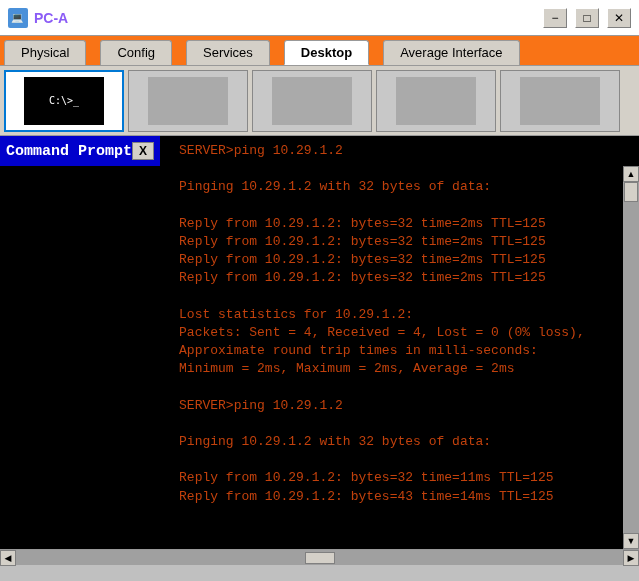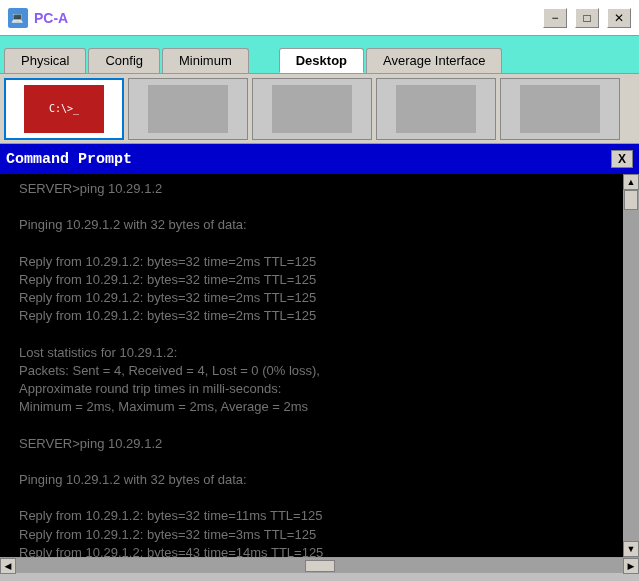--- a/index.html
+++ b/index.html
@@ -53,41 +53,40 @@
       cursor: pointer;
       display: flex;
       align-items: center;
       justify-content: center;
       font-size: 12px;
     }
 
     
     .tab-bar {
       display: flex;
-      background: #5eead4;
+      background: #f97316;
       border-bottom: 1px solid #999;
-      padding: 12px 4px 0;
-      gap: 2px;
+      padding: 4px 4px 0;
+      gap: 14px;
     }
     .tab {
       padding: 4px 16px;
       background: #d4d0c8;
       border: 1px solid #999;
       border-bottom: none;
       cursor: pointer;
       font-size: 13px;
       color: #000;
       border-radius: 3px 3px 0 0;
     }
     .tab.active {
       background: #fff;
       font-weight: bold;
       border-bottom: 1px solid #fff;
       z-index: 1;
-      margin-left: 28px;
     }
 
     
     .icon-row {
       background: #d4d0c8;
       height: 70px;
       display: flex;
       align-items: center;
       padding: 4px;
       gap: 4px;
@@ -109,21 +108,21 @@
       border: 2px solid #0078d4;
     }
 
     
     .cmd-wrapper {
       background: #000;
       margin: 0;
       height: calc(581px - 36px - 36px - 70px - 26px);
       position: relative;
       display: flex;
-      flex-direction: column;
+      flex-direction: row;
     }
 
     .cmd-title-bar {
       background: #0000cc;
       display: flex;
       align-items: center;
       justify-content: space-between;
       padding: 2px 6px;
       height: 30px;
     }
@@ -141,22 +140,22 @@
       display: flex;
       align-items: center;
       justify-content: center;
       font-size: 12px;
       cursor: pointer;
       font-weight: bold;
     }
 
     .cmd-content {
       background: #000;
-      color: #737373;
-      font-family: Liberation Sans, sans-serif;
+      color: #c2410c;
+      font-family: Liberation Mono, monospace;
       font-size: 13px;
       padding: 6px 19px;
       flex: 1;
       overflow: hidden;
       line-height: 1.4;
     }
 
     
     .cmd-scrollbar {
       position: absolute;
@@ -242,28 +241,28 @@
   <div class="window-controls">
     <div class="window-btn">−</div>
     <div class="window-btn">□</div>
     <div class="window-btn">✕</div>
   </div>
 </div>
 
 <div class="tab-bar">
   <div class="tab">Physical</div>
   <div class="tab">Config</div>
-  <div class="tab">Minimum</div>
+  <div class="tab">Services</div>
   <div class="tab active">Desktop</div>
   <div class="tab">Average Interface</div>
 </div>
 
 <div class="icon-row">
   <div class="icon-item active-icon">
-    <div style="background:#b91c1c;width:80px;height:48px;display:flex;align-items:center;justify-content:center;">
+    <div style="background:#000000;width:80px;height:48px;display:flex;align-items:center;justify-content:center;">
       <span style="color:#fff;font-family:monospace;font-size:10px;">C:\&gt;_</span>
     </div>
   </div>
   <div class="icon-item">
     <div style="background:#aaa;width:80px;height:48px;"></div>
   </div>
   <div class="icon-item">
     <div style="background:#aaa;width:80px;height:48px;"></div>
   </div>
   <div class="icon-item">
@@ -294,21 +293,20 @@
       <div>Lost statistics for 10.29.1.2:</div>
       <div>    Packets: Sent = 4, Received = 4, Lost = 0 (0% loss),</div>
       <div>Approximate round trip times in milli-seconds:</div>
       <div>    Minimum = 2ms, Maximum = 2ms, Average = 2ms</div>
       <div>&nbsp;</div>
       <div>SERVER&gt;ping 10.29.1.2</div>
       <div>&nbsp;</div>
       <div>Pinging 10.29.1.2 with 32 bytes of data:</div>
       <div>&nbsp;</div>
       <div>Reply from 10.29.1.2: bytes=32 time=11ms TTL=125</div>
-      <div>Reply from 10.29.1.2: bytes=32 time=3ms TTL=125</div>
       <div>Reply from 10.29.1.2: bytes=43 time=14ms TTL=125</div>
     </div>
 
   <div class="cmd-scrollbar">
     <div class="scroll-arrow">▲</div>
     <div class="scroll-track">
       <div class="scroll-thumb"></div>
     </div>
     <div class="scroll-arrow">▼</div>
   </div>

